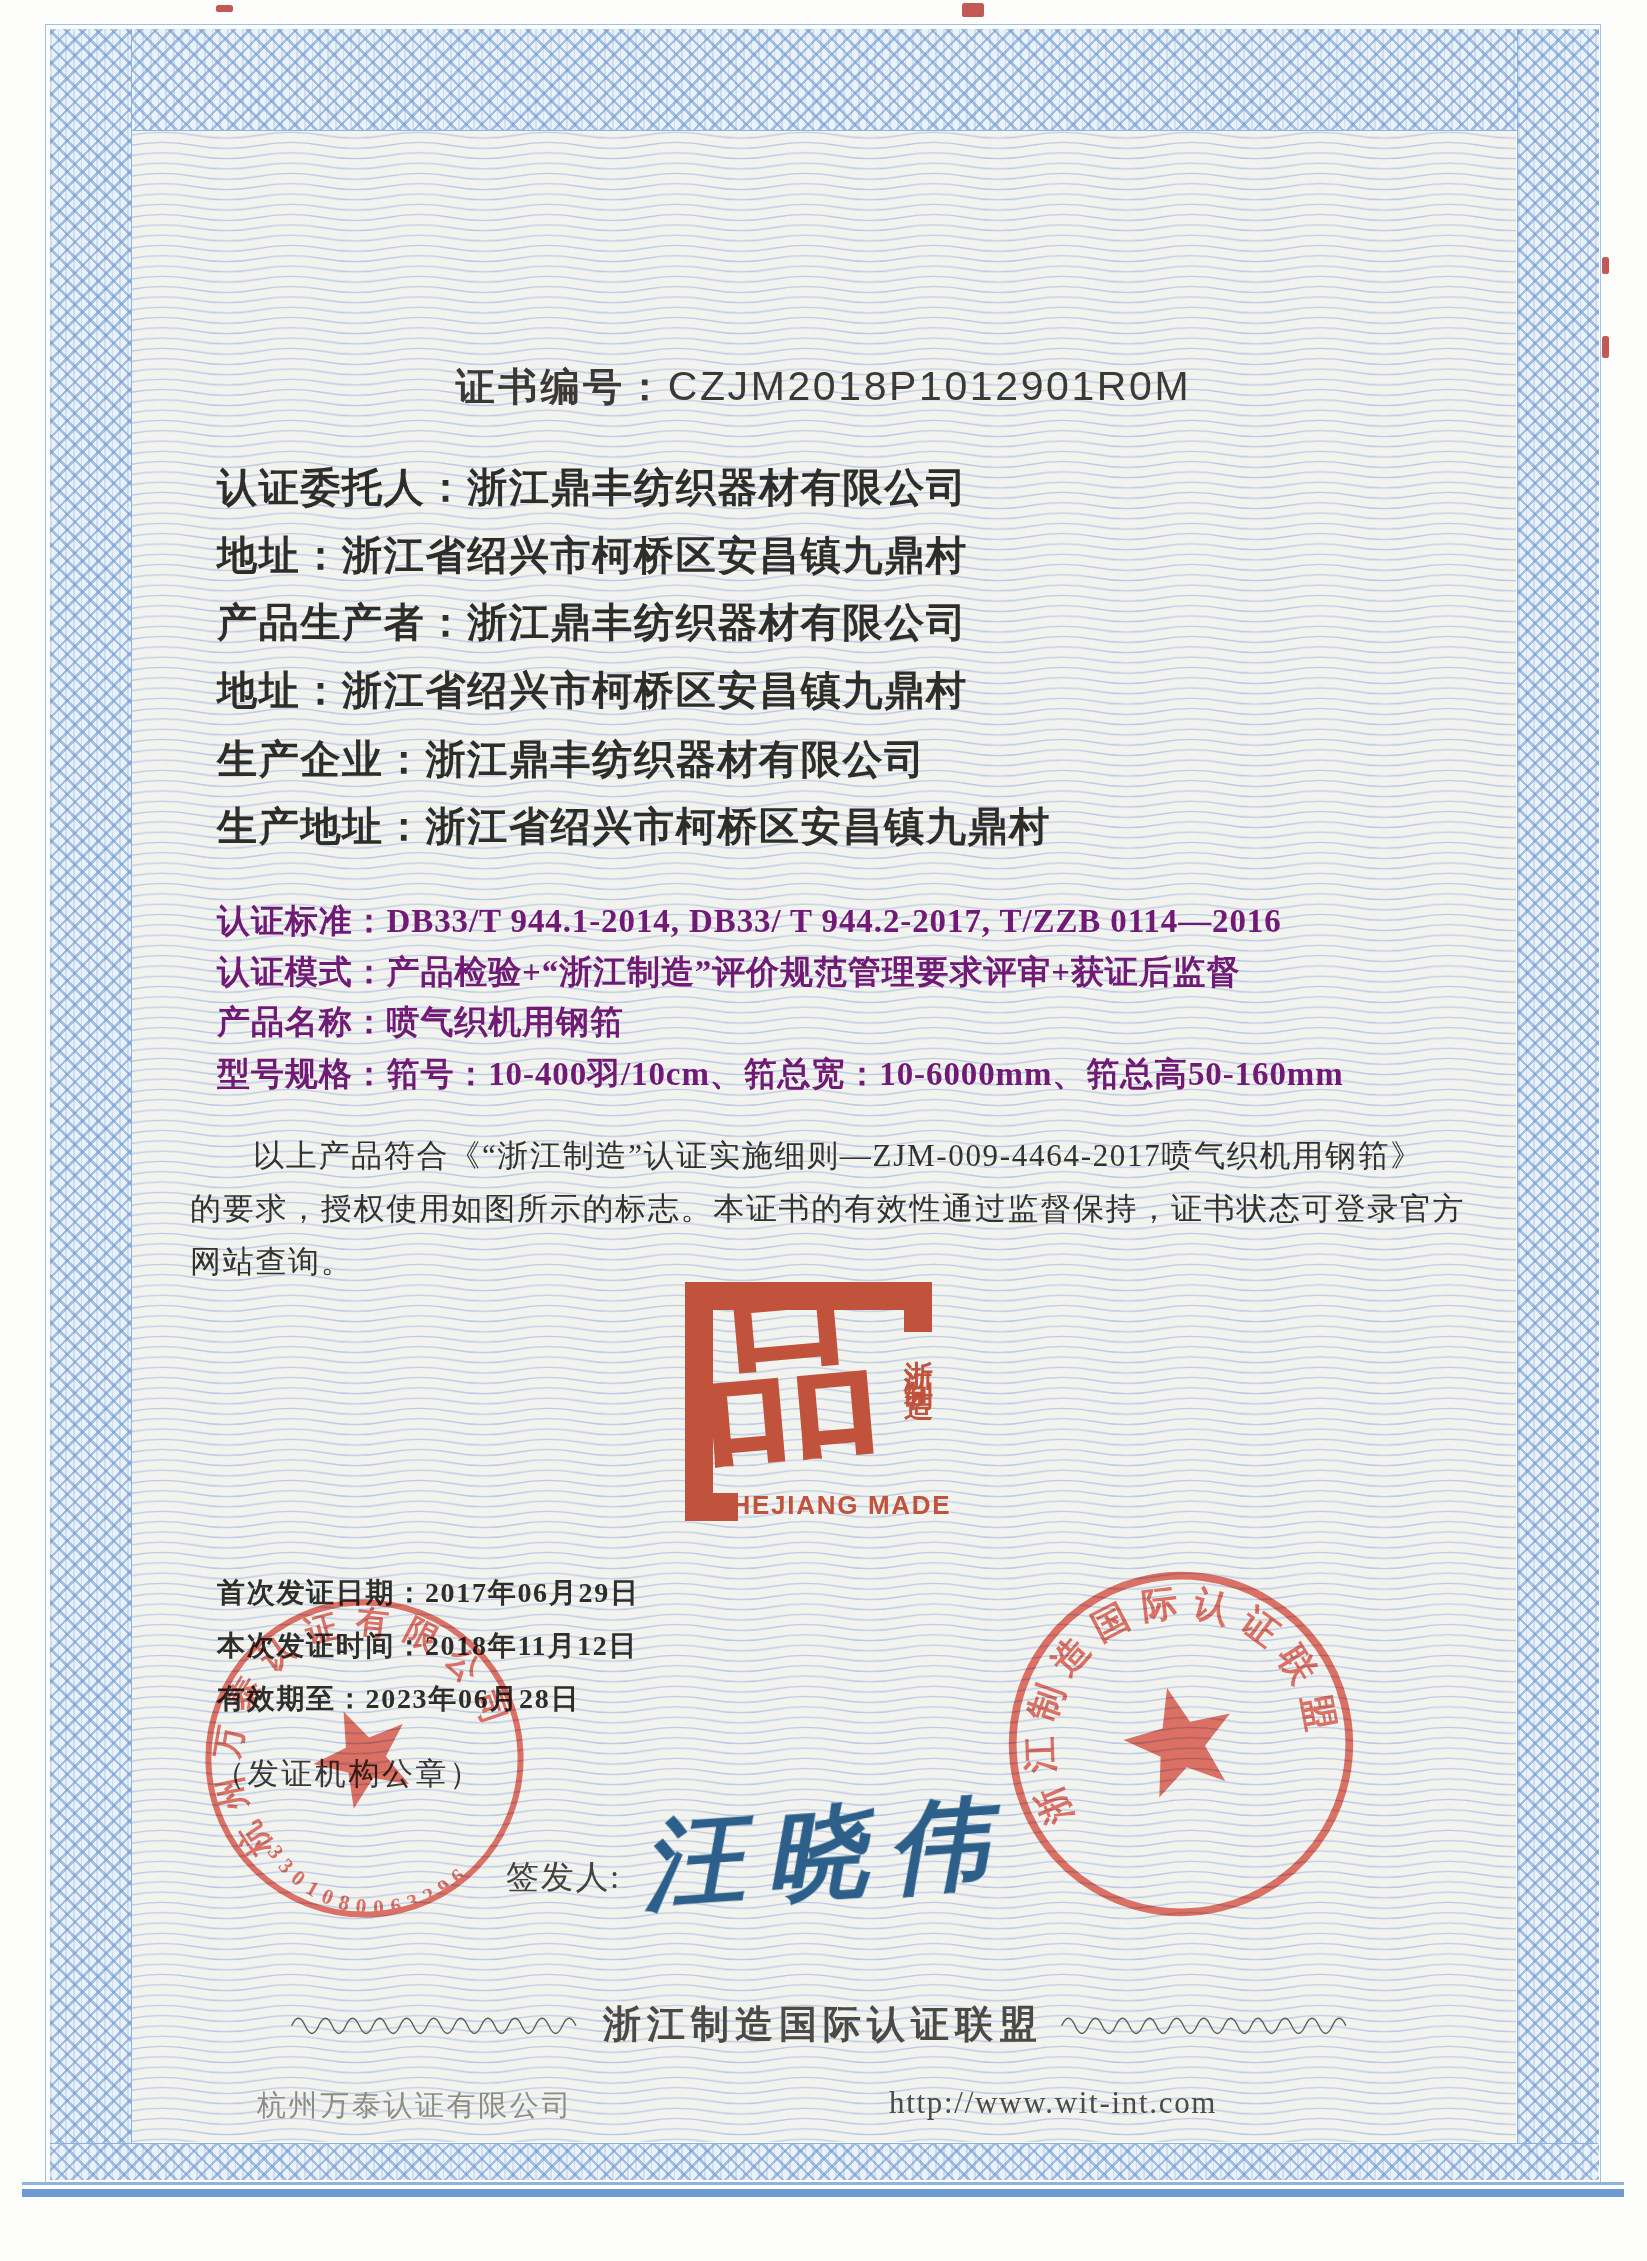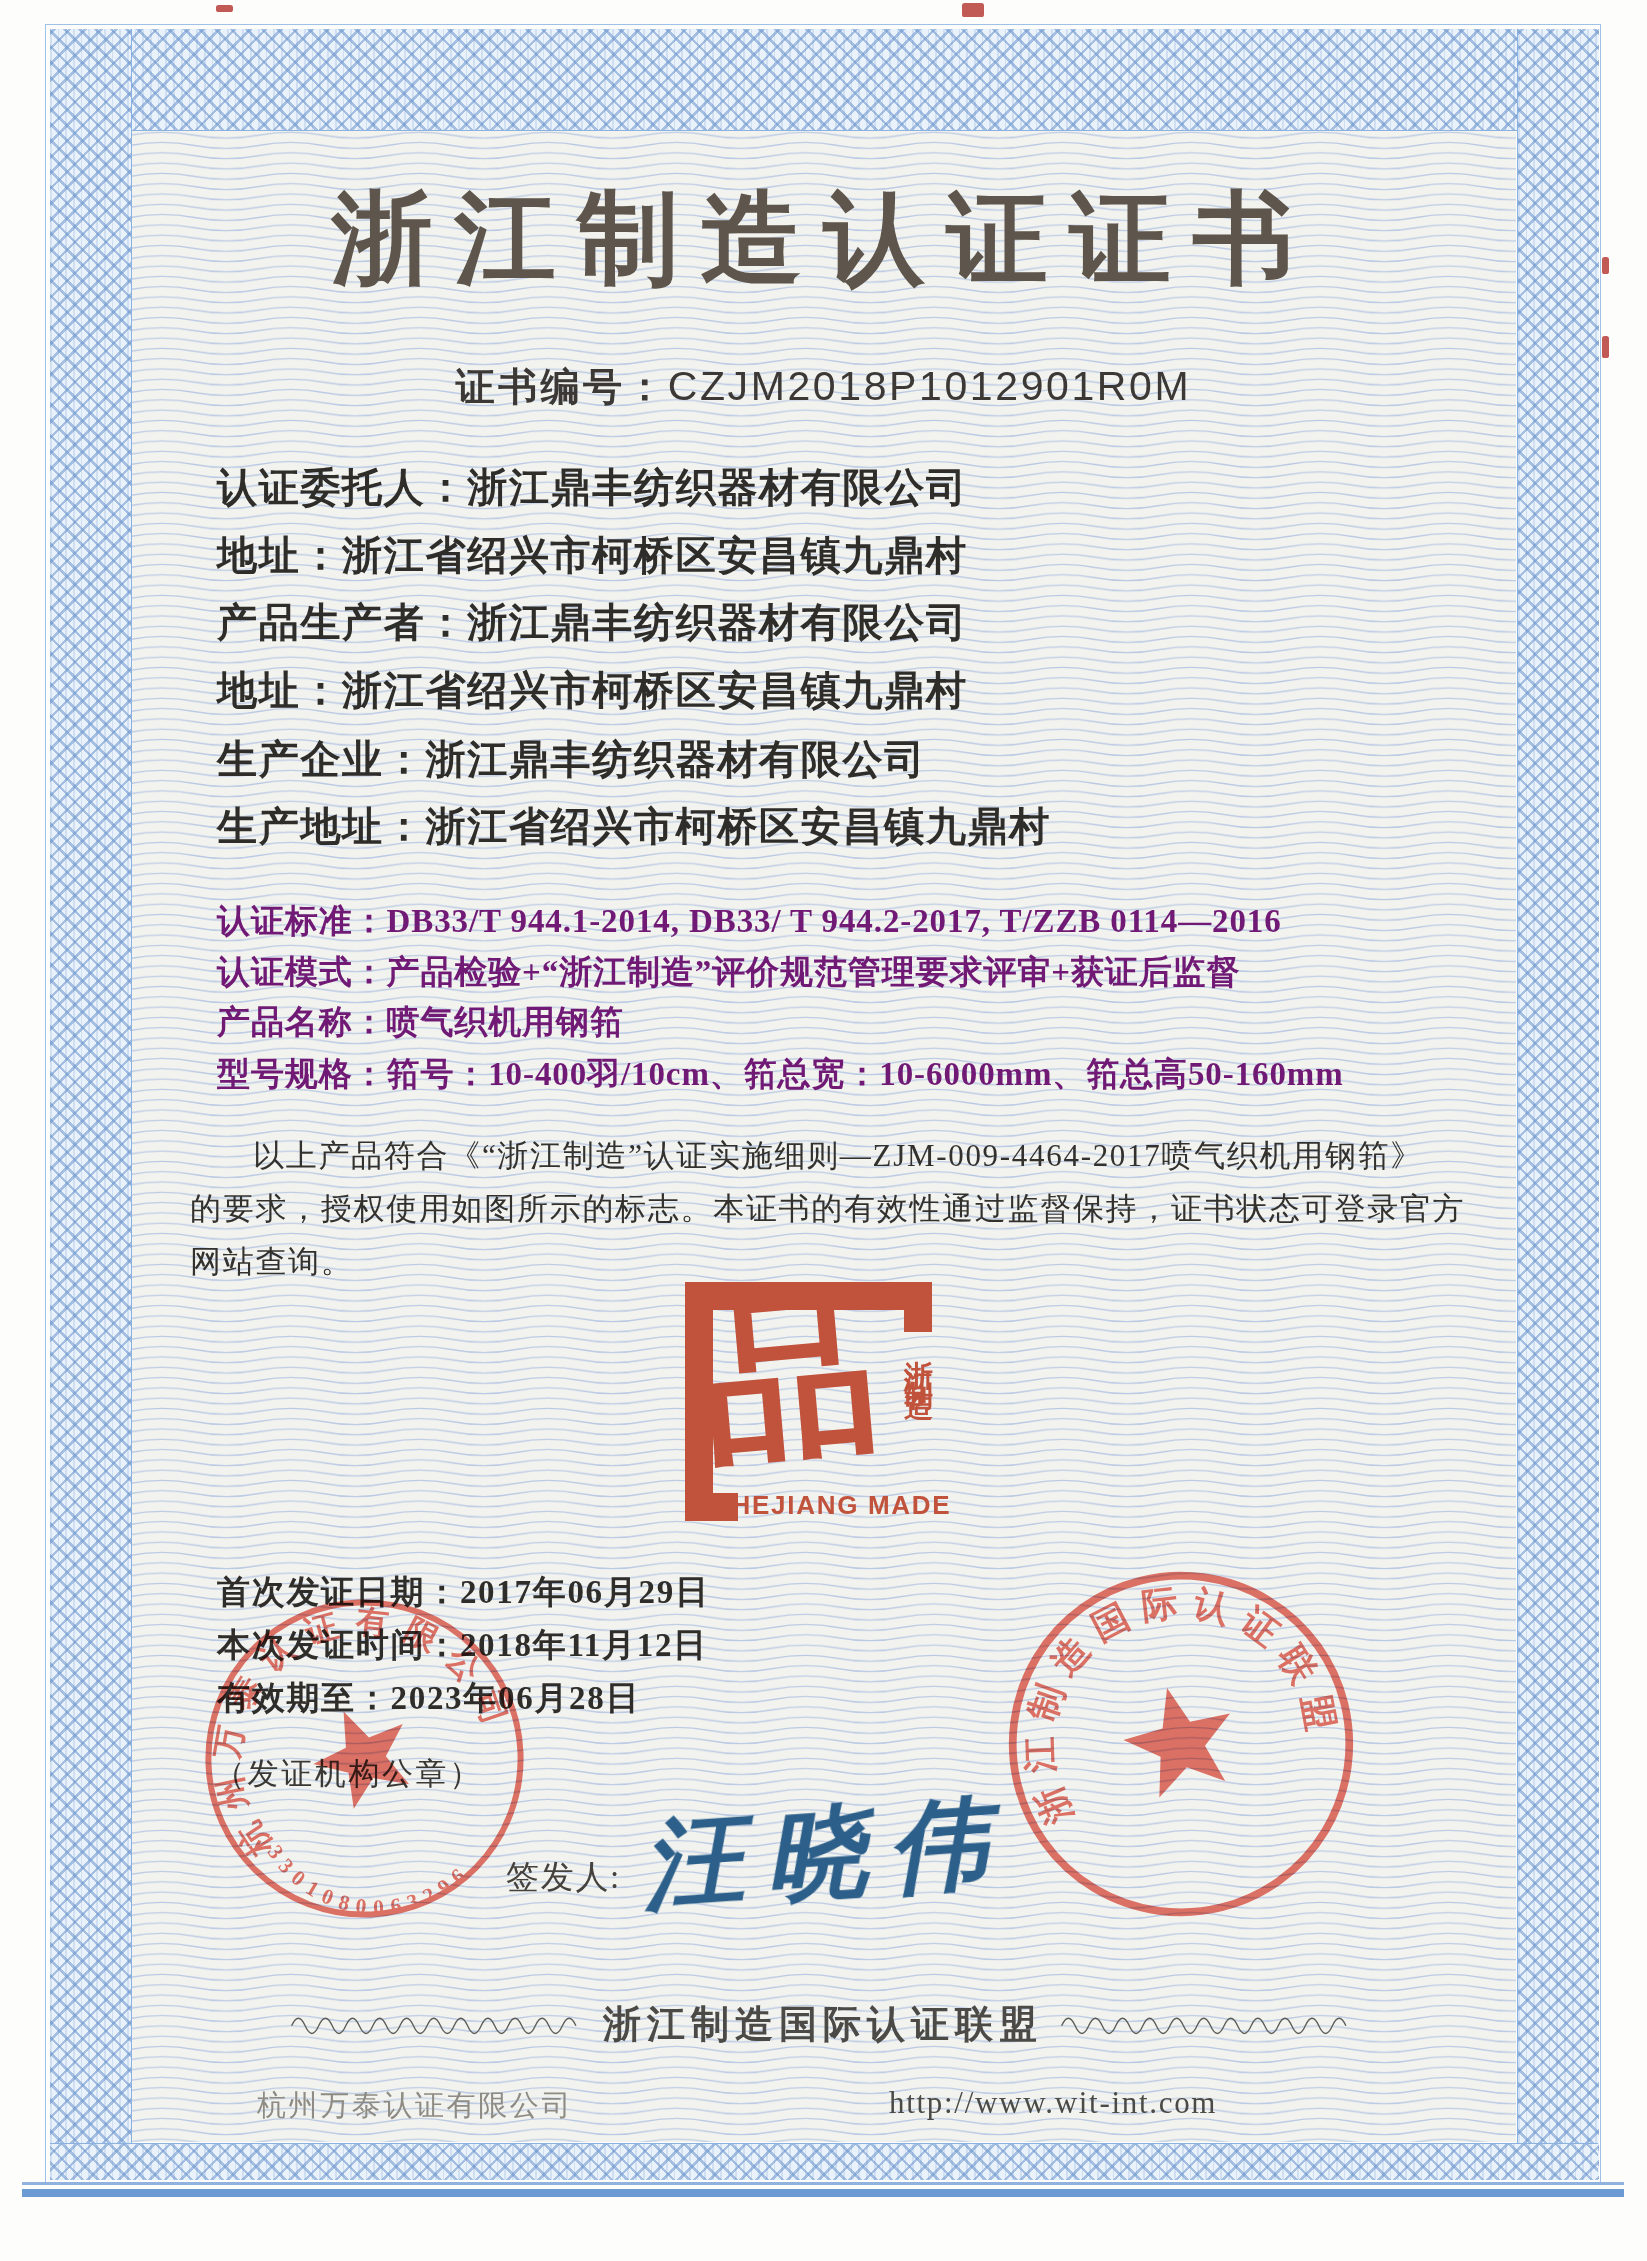--- a/index.html
+++ b/index.html
@@ -38,21 +38,21 @@
 
   .line{position:absolute;left:217px;white-space:nowrap;}
   .field{font-size:40px;font-weight:bold;color:#2f2d2a;letter-spacing:1.7px;}
   .detail{font-size:33px;font-weight:bold;color:#701a75;letter-spacing:0.9px;}
   .detail .latin{font-family:"Liberation Serif", serif;font-weight:600;}
 
   .statement{position:absolute;left:190px;top:1129px;width:1338px;font-size:31px;color:#33312e;letter-spacing:1.7px;line-height:53px;}
   .statement .indent{padding-left:63px;}
 
   .dates{position:absolute;left:217px;top:1566px;}
-  .date-line{font-size:33px;font-weight:bold;color:#2f2d2a;letter-spacing:1.7px;line-height:53px;white-space:nowrap;}
+  .date-line{font-size:28px;font-weight:bold;color:#2f2d2a;letter-spacing:1.7px;line-height:53px;white-space:nowrap;}
   .seal-note{position:absolute;left:214px;top:1753px;font-size:31px;color:#3a3834;letter-spacing:2.6px;}
   .issuer-label{position:absolute;left:506px;top:1855px;font-size:33px;color:#45423e;letter-spacing:1.7px;}
   .signature{
     position:absolute;left:642px;top:1783px;width:480px;font-size:101px;color:#2c5f8a;
     font-style:italic;font-weight:bold;letter-spacing:22px;transform:rotate(-4deg);
     filter:blur(0.3px);z-index:3;white-space:nowrap;
   }
 
   
   .logo{position:absolute;left:685px;top:1282px;width:247px;height:238px;z-index:2;}
@@ -99,21 +99,20 @@
   <div class="rule-thin"></div>
   <div class="rule-thick"></div>
 
   <div class="speck" style="left:216px;top:5.1px;width:17px;height:6.9px;"></div>
   <div class="speck" style="left:962px;top:3.4px;width:22px;height:13.7px;"></div>
   <div class="speck" style="left:1602px;top:257px;width:6.9px;height:17px;"></div>
   <div class="speck" style="left:1602px;top:336px;width:6.9px;height:22px;"></div>
 
   <div class="content">
 
-    <div class="cert-title">浙江制造认证证书</div>
 
     <div class="cert-no-line">
       <span class="cert-no-label">证书编号：</span><span class="cert-no-value">CZJM2018P1012901R0M</span>
     </div>
 
     <div class="line field" style="top:460px;"><span>认证委托人：</span><span>浙江鼎丰纺织器材有限公司</span></div>
     <div class="line field" style="top:528px;"><span>地址：</span><span>浙江省绍兴市柯桥区安昌镇九鼎村</span></div>
     <div class="line field" style="top:595px;"><span>产品生产者：</span><span>浙江鼎丰纺织器材有限公司</span></div>
     <div class="line field" style="top:663px;"><span>地址：</span><span>浙江省绍兴市柯桥区安昌镇九鼎村</span></div>
     <div class="line field" style="top:732px;"><span>生产企业：</span><span>浙江鼎丰纺织器材有限公司</span></div>

